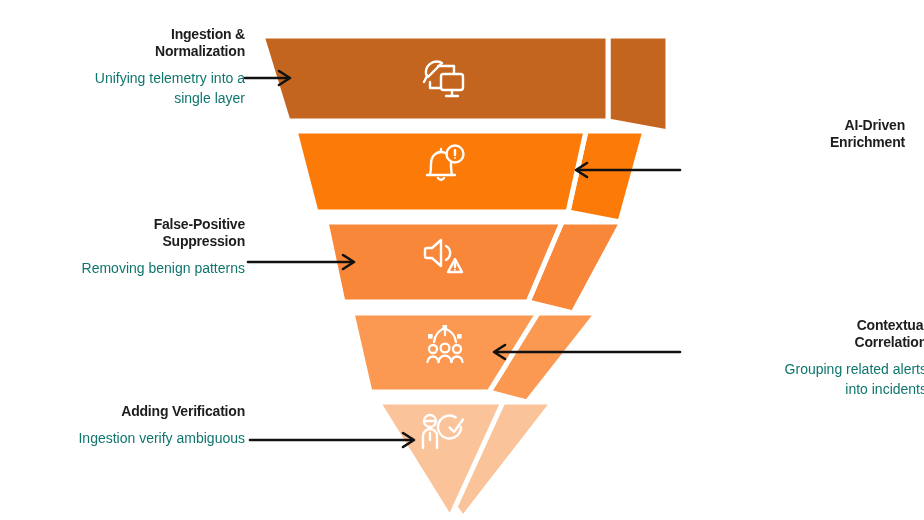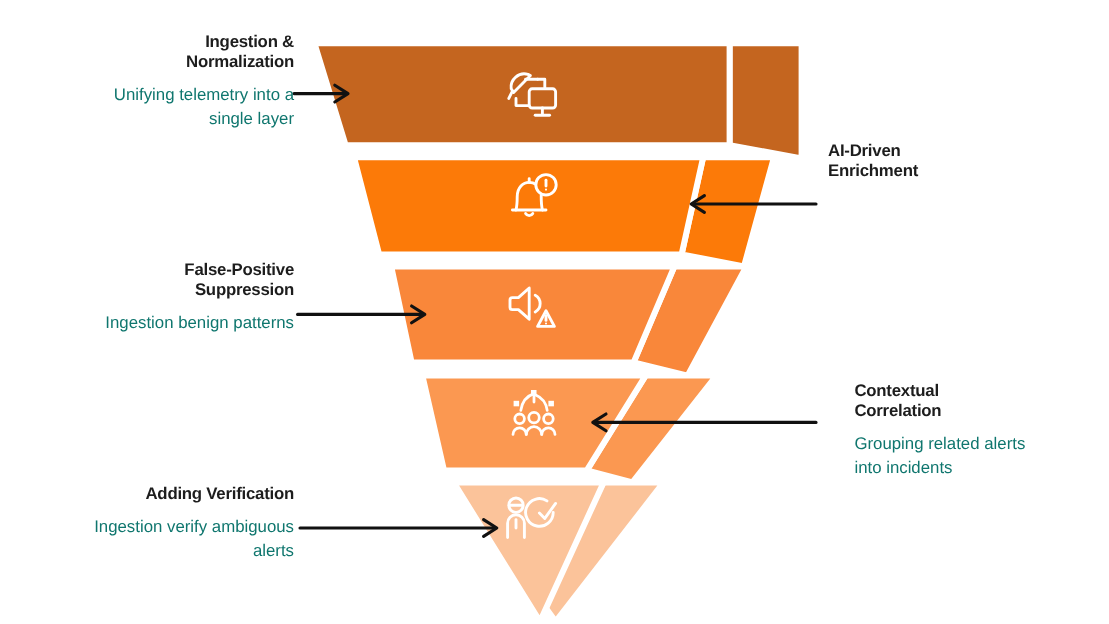--- a/index.html
+++ b/index.html
@@ -16,21 +16,21 @@
   .label-block{position:absolute;}
   .label-block .lbl-title{
     font-size:14px;font-weight:bold;color:#1d1d1d;line-height:1.22;
     letter-spacing:-0.2px;
   }
   .label-block .lbl-desc{
     font-size:14px;font-weight:normal;color:#0f766e;line-height:1.42;
     margin-top:9px;
   }
   .align-right{text-align:right;}
-  .align-left{text-align:left;}
+  .align-left{text-align:right;}
 
   #lbl-ingestion{left:20px;top:26px;width:225px;}
   #lbl-enrichment{left:690px;top:117px;width:215px;}
   #lbl-falsepos{left:20px;top:216px;width:225px;}
   #lbl-contextual{left:712px;top:317px;width:215px;}
   #lbl-human{left:10px;top:403px;width:235px;}
 </style>
 </head>
 <body>
 
@@ -158,38 +158,37 @@
       <div>Enrichment</div>
     </div>
   </div>
 
   <div class="label-block align-right" id="lbl-falsepos">
     <div class="lbl-title">
       <div>False-Positive</div>
       <div>Suppression</div>
     </div>
     <div class="lbl-desc">
-      <div>Ingestion benign patterns</div>
+      <div>Removing benign patterns</div>
     </div>
   </div>
 
   <div class="label-block align-left" id="lbl-contextual">
     <div class="lbl-title">
       <div>Contextual</div>
       <div>Correlation</div>
     </div>
     <div class="lbl-desc">
       <div>Grouping related alerts</div>
       <div>into incidents</div>
     </div>
   </div>
 
   <div class="label-block align-right" id="lbl-human">
     <div class="lbl-title">
       <div>Adding Verification</div>
     </div>
     <div class="lbl-desc">
       <div>Ingestion verify ambiguous</div>
-      <div>alerts</div>
     </div>
   </div>
 
 </div>
 
 </body></html>

